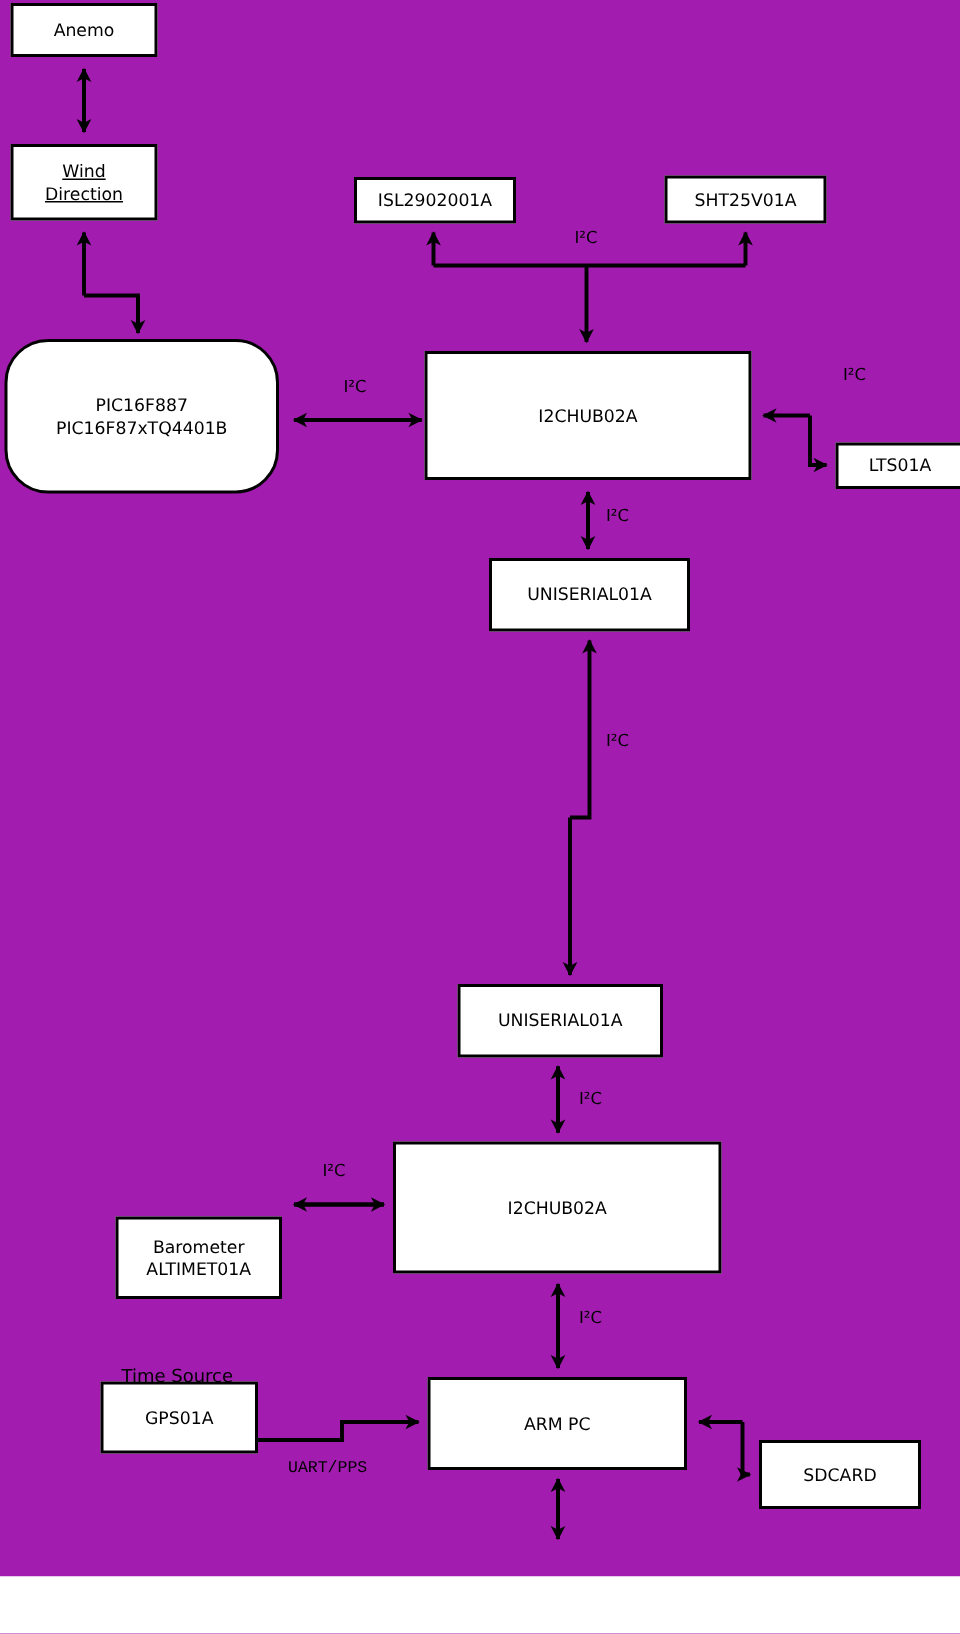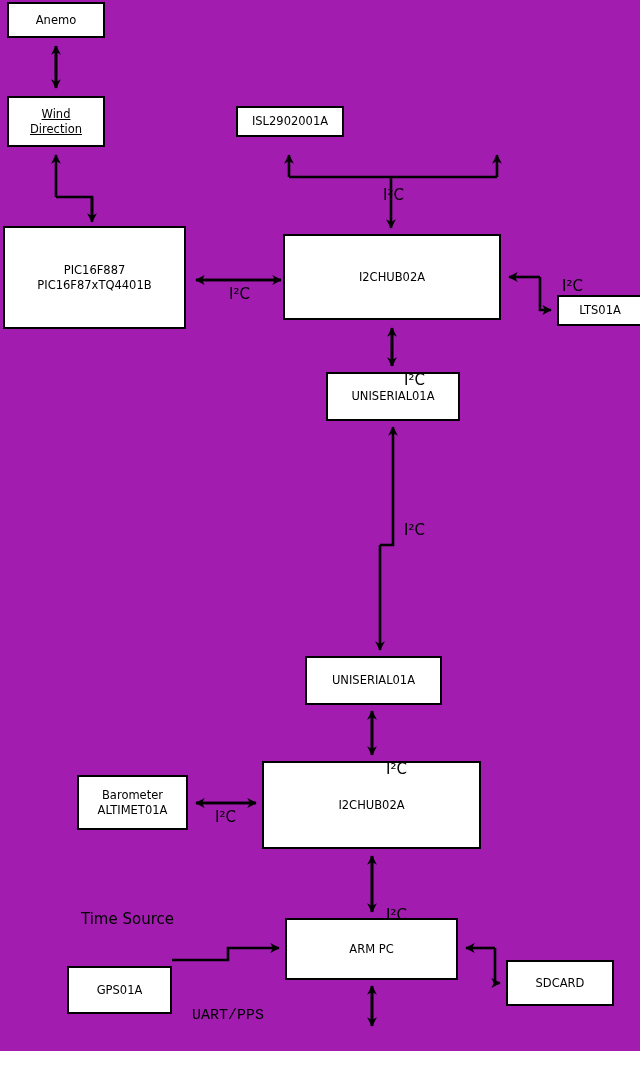--- a/index.html
+++ b/index.html
@@ -35,30 +35,29 @@
     color:#000000;
     z-index:3;
   }
   .node .lbl{
     display:block;
     white-space:pre-line;
     padding:0 3px;
   }
   .edge-label{
     position:absolute;
-    font-size:15px;
+    font-size:11px;
     color:#000000;
     white-space:nowrap;
     z-index:4;
     background:transparent;
-    margin-top:34px;
   }
   .free-label{
     position:absolute;
-    font-size:15px;
+    font-size:12px;
     color:#000000;
     white-space:nowrap;
     z-index:4;
   }
 </style>
 </head>
 <body>
 
 <div id="canvas">
 
@@ -115,29 +114,32 @@
 
   <div class="node" style="left:7px; top:2px; width:98px; height:36px;">
     <span class="lbl">Anemo</span>
   </div>
 
   <div class="node" style="left:7px; top:96px; width:98px; height:51px;text-decoration:underline;">
     <span class="lbl">Wind
 Direction</span>
   </div>
 
-  <div class="node" style="left:3px; top:226px; width:183px; height:103px;">
+  <div class="node" style="left:3px; top:226px; width:183px; height:103px;border-radius:29px;">
     <span class="lbl">PIC16F887
 PIC16F87xTQ4401B</span>
   </div>
 
-  <div class="node" style="left:236px; top:106px; width:108px; height:31px;text-align:center;">
+  <div class="node" style="left:236px; top:118px; width:108px; height:31px;text-align:center;">
     <span class="lbl">ISL2902001A</span>
   </div>
 
+  <div class="node" style="left:443px; top:117px; width:108px; height:32px;">
+    <span class="lbl">SHT25V01A</span>
+  </div>
 
   <div class="node" style="left:283px; top:234px; width:218px; height:86px;">
     <span class="lbl">I2CHUB02A</span>
   </div>
 
   <div class="node" style="left:557px; top:295px; width:86px; height:31px;">
     <span class="lbl">LTS01A</span>
   </div>
 
   <div class="node" style="left:326px; top:372px; width:134px; height:49px;">
@@ -145,26 +147,26 @@
   </div>
 
   <div class="node" style="left:305px; top:656px; width:137px; height:49px;">
     <span class="lbl">UNISERIAL01A</span>
   </div>
 
   <div class="node" style="left:262px; top:761px; width:219px; height:88px;">
     <span class="lbl">I2CHUB02A</span>
   </div>
 
-  <div class="node" style="left:77px; top:775px; width:111px; height:55px;">
+  <div class="node" style="left:77px; top:811px; width:111px; height:55px;">
     <span class="lbl">Barometer
 ALTIMET01A</span>
   </div>
 
-  <div class="node" style="left:67px; top:966px; width:105px; height:48px;">
+  <div class="node" style="left:67px; top:921px; width:105px; height:48px;">
     <span class="lbl">GPS01A</span>
   </div>
 
   <div class="node" style="left:285px; top:918px; width:173px; height:62px;justify-content:center;">
     <span class="lbl">ARM PC</span>
   </div>
 
   <div class="node" style="left:506px; top:960px; width:108px; height:46px;justify-content:center;">
     <span class="lbl">SDCARD</span>
   </div>

